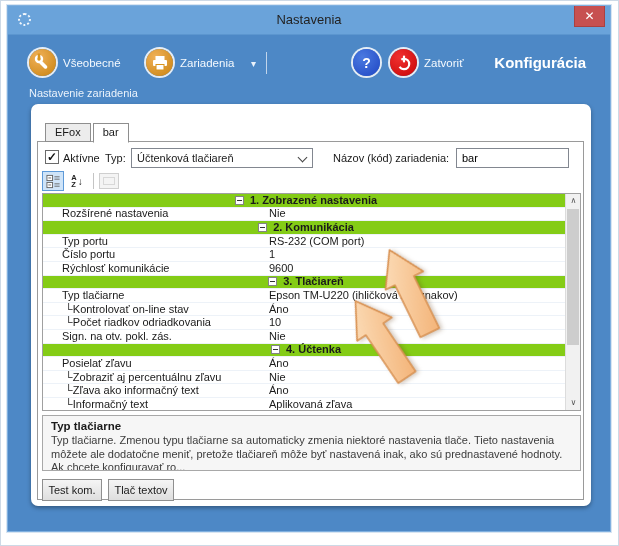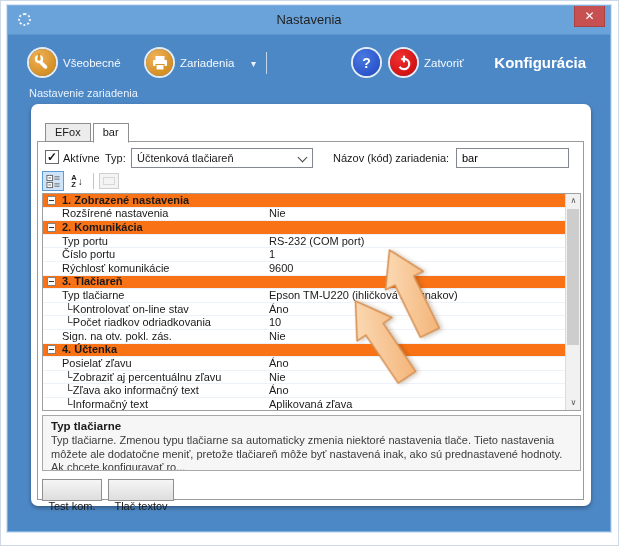--- a/index.html
+++ b/index.html
@@ -101,21 +101,21 @@
   .pgtb-btn.disabled { border:1px solid #cfcfcf; background:#f4f4f4; width:20px; height:16px; cursor:default; }
   .pgtb-btn.disabled .inner { width:12px; height:8px; border:1px solid #d8d8d8; }
 
   
   .grid {
     position:absolute; left:4px; top:51px; width:539px; height:218px;
     border:1px solid #a0a0a0; background:#fff; overflow:hidden;
   }
   .rows { position:absolute; left:0; top:0; right:15px; }
   .pgrow { display:flex; height:13.6px; border-bottom:1px solid #edf2f8; font-size:11px; line-height:13px; align-items:center; cursor:default; }
-  .pgrow.cat { background:#f97316; font-weight:bold; }
+  .pgrow.cat { background:#84cc16; font-weight:bold;justify-content:center; }
   .expbox { width:9px; height:9px; border:1px solid #848484; background:#fff; margin:0 6px 0 4px; position:relative; flex:0 0 9px; }
   .expbox::after { content:""; position:absolute; left:1px; right:1px; top:3px; height:1px; background:#333; }
   .pgname { flex:0 0 222px; padding-left:19px; white-space:nowrap; overflow:hidden; }
   .pgrow.ind1 .pgname { padding-left:22px; }
   .pgrow.ind1 .pgname::before { content:"└"; margin-right:0px; }
   .pgval { flex:1; padding-left:4px; white-space:nowrap; overflow:hidden; }
   .pgcat-label { white-space:nowrap; }
 
   
   .sb { position:absolute; right:0; top:0; bottom:0; width:15px; background:#f1f1f1; border-left:1px solid #dcdcdc; }
@@ -129,21 +129,21 @@
     position:absolute; left:4px; top:273px; width:539px; height:56px;
     border:1px solid #a8a8a8; background:#f6f6f6; padding:4px 8px; overflow:hidden;
   }
   .desc-title { font-size:11.5px; font-weight:bold; margin-bottom:2px; }
   .desc-text { font-size:11px; color:#3c3c3c; line-height:13.5px; }
 
   
   .btn {
     position:absolute; top:337px; height:22px; font-size:11px;
     background:linear-gradient(#f5f5f5,#dedede); border:1px solid #8f8f8f;
-    text-align:center; padding-top:20px; cursor:pointer;
+    text-align:center; padding-top:4px; cursor:pointer;
   }
   .btn-test { left:4px; width:60px; }
   .btn-print { left:70px; width:66px; }
 
   .version { position:absolute; right:18px; top:505px; color:#fff; font-size:11px; font-weight:bold;margin-top:24px; }
 
   
   .arrow { position:absolute; z-index:20; filter:drop-shadow(2px 2px 2px rgba(90,50,10,.28)); }
   .arrow-1 { left:366px; top:249px; transform:rotate(-26deg); transform-origin:23.5px 1px; }
   .arrow-2 { left:332px; top:300px; transform:rotate(-34deg); transform-origin:23.5px 1px; }

